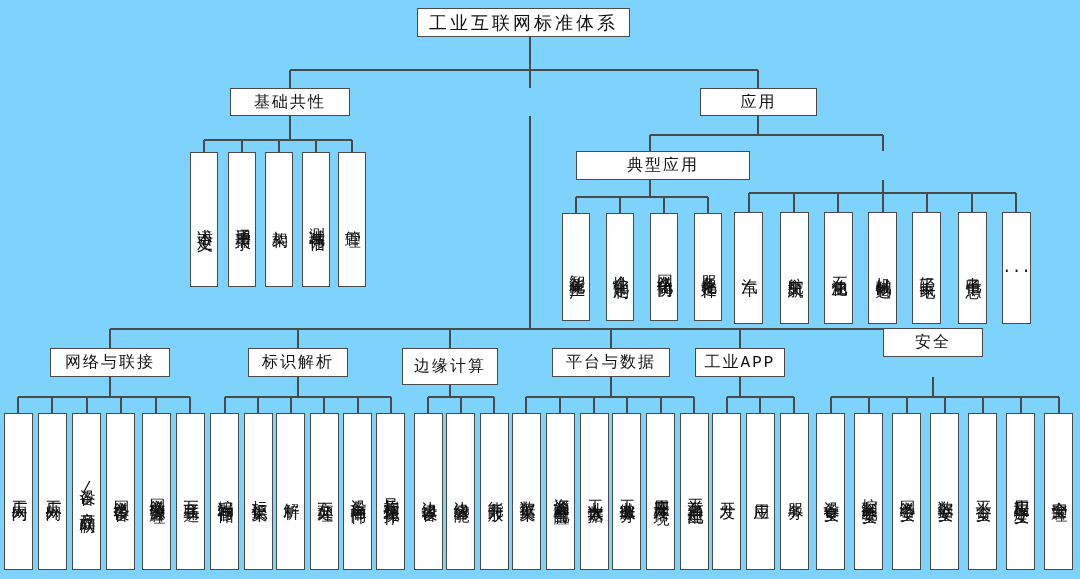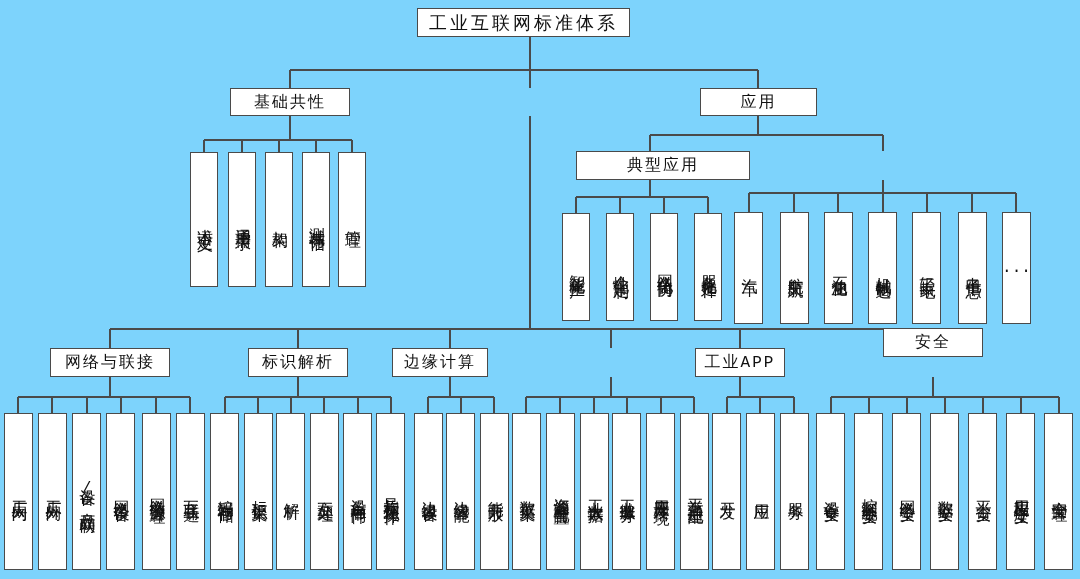--- a/index.html
+++ b/index.html
@@ -77,21 +77,22 @@
   <div class="node v" style="left:734px;top:212px;width:29px;height:112px">汽车</div>
   <div class="node v" style="left:780px;top:212px;width:29px;height:112px">航空航天</div>
   <div class="node v" style="left:824px;top:212px;width:29px;height:112px">石油化工</div>
   <div class="node v" style="left:868px;top:212px;width:29px;height:112px">机械制造</div>
   <div class="node v" style="left:912px;top:212px;width:29px;height:112px">轻工家电</div>
   <div class="node v" style="left:958px;top:212px;width:29px;height:112px">电子信息</div>
   <div class="node h dots" style="left:1002px;top:212px;width:29px;height:112px">...</div>
 
   <div class="node h" style="left:50px;top:348px;width:120px;height:29px">网络与联接</div>
   <div class="node h" style="left:248px;top:348px;width:100px;height:29px">标识解析</div>
-  <div class="node h" style="left:392px;top:348px;width:96px;height:29px">边缘计算</div>
+  <div class="node h" style="left:402px;top:348px;width:96px;height:37px">边缘计算</div>
+  <div class="node h" style="left:552px;top:348px;width:118px;height:29px">平台与数据</div>
   <div class="node h" style="left:695px;top:348px;width:90px;height:29px">工业APP</div>
   <div class="node h" style="left:883px;top:328px;width:100px;height:29px">安全</div>
 
   <div class="node v" style="left:4px;top:413px;width:29px;height:157px">工厂内网</div>
   <div class="node v" style="left:38px;top:413px;width:29px;height:157px">工厂外网</div>
   <div class="node v" style="left:72px;top:413px;width:29px;height:157px">设备/产品联网</div>
   <div class="node v" style="left:106px;top:413px;width:29px;height:157px">网络设备</div>
   <div class="node v" style="left:142px;top:413px;width:29px;height:157px">网络资源管理</div>
   <div class="node v" style="left:176px;top:413px;width:29px;height:157px">互联互通</div>
 

